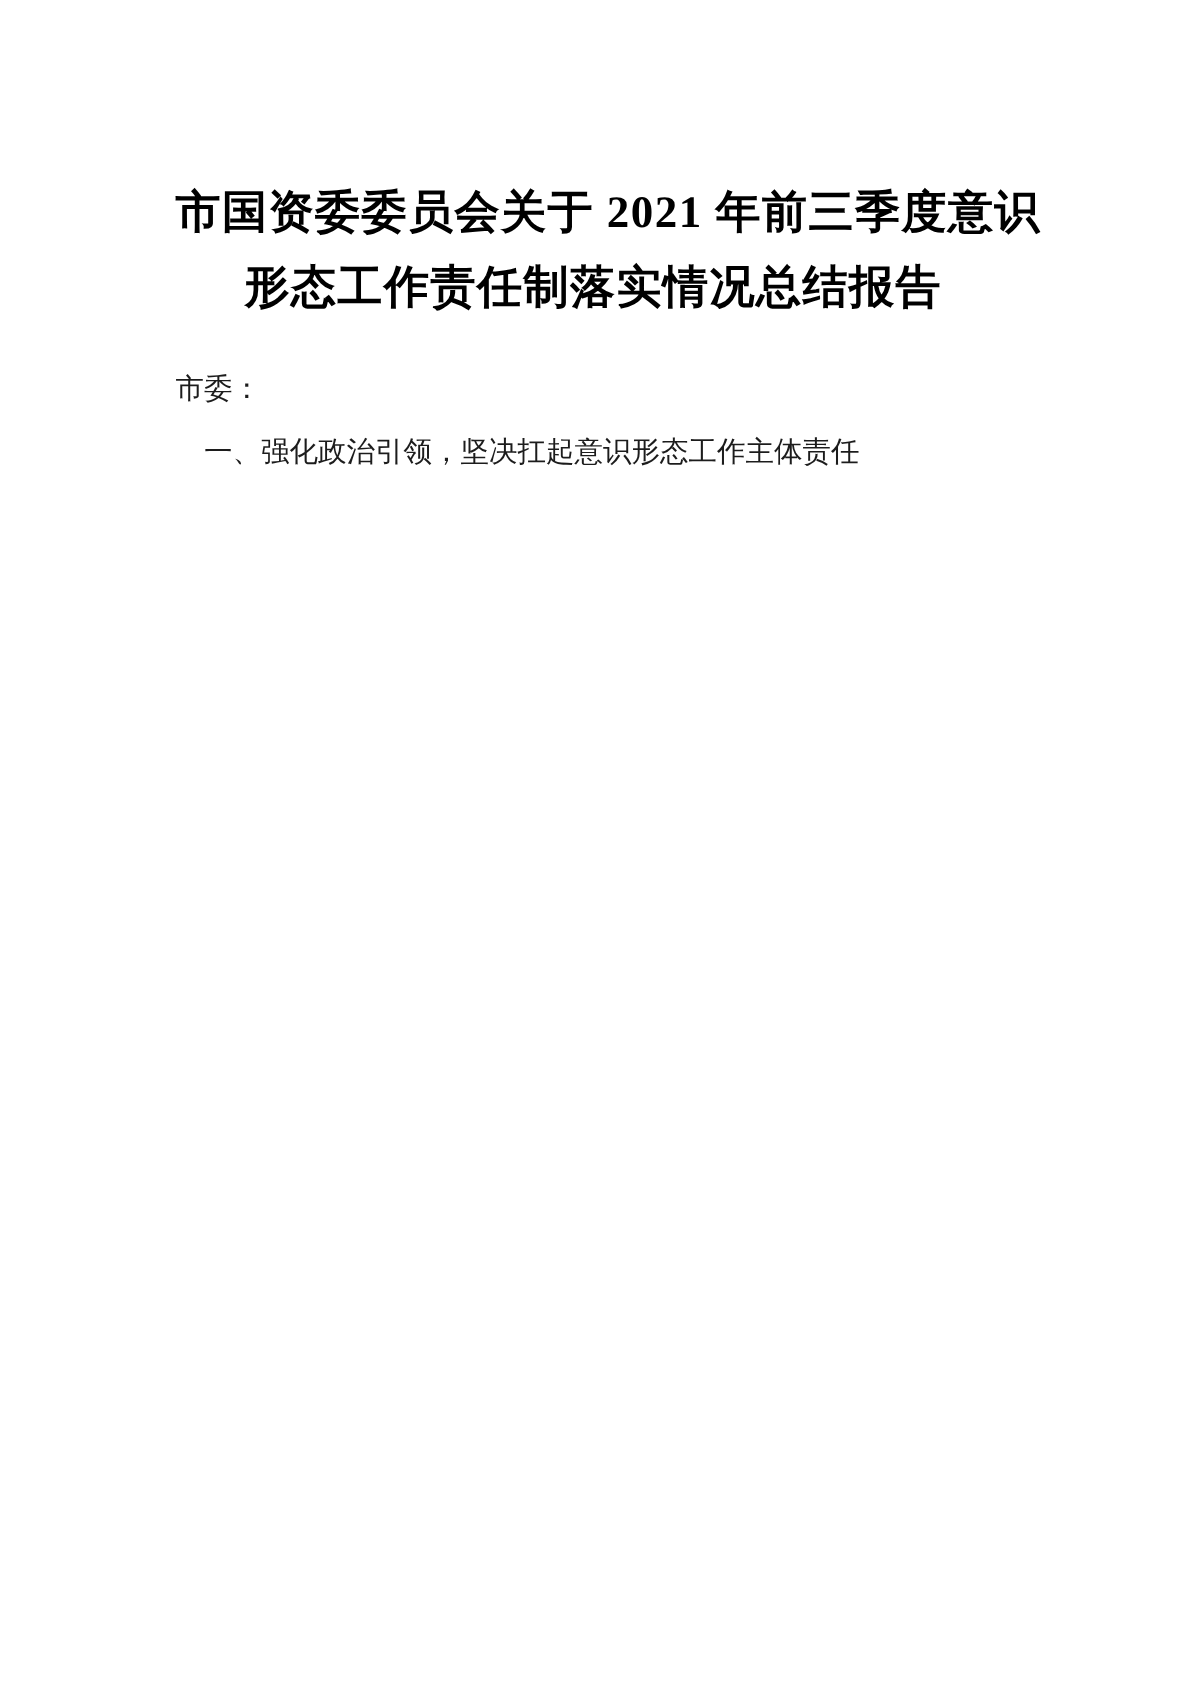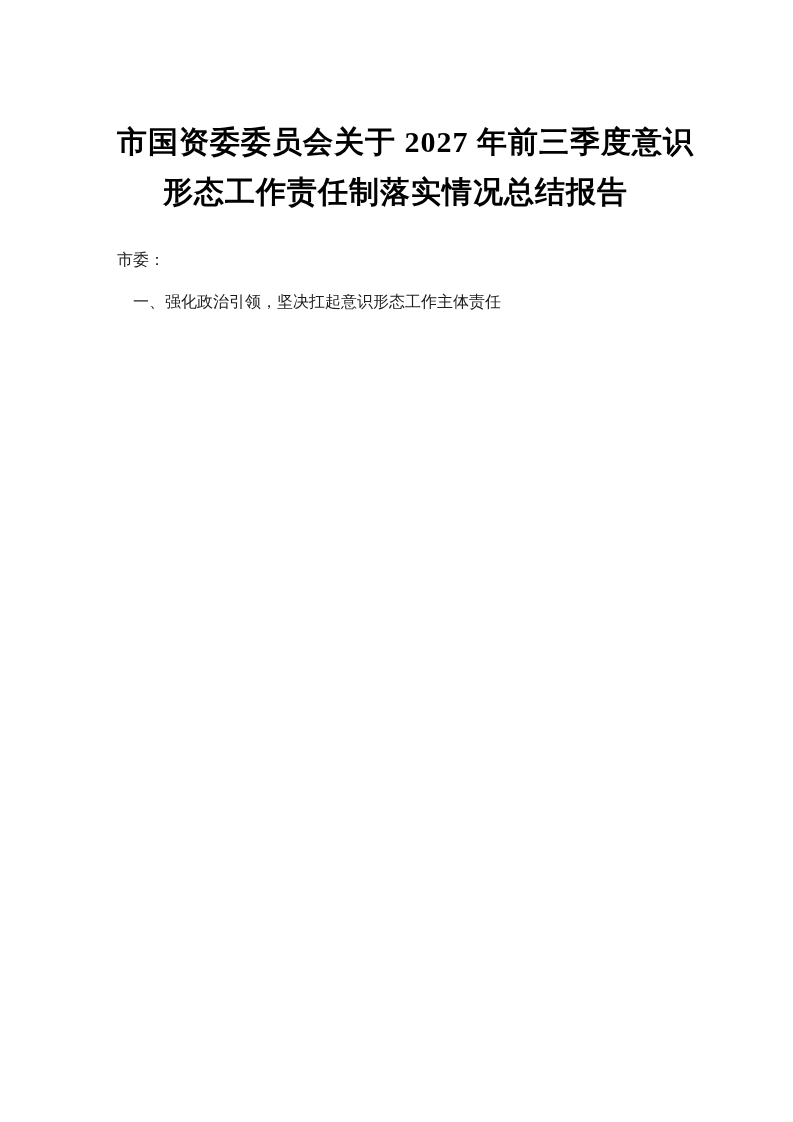--- a/index.html
+++ b/index.html
@@ -30,42 +30,42 @@
     text-align: center;
     color: #000000;
     letter-spacing: 1px;
   }
   .title-line {
     display: block;
     white-space: nowrap;
   }
   .doc-body {
     margin-top: 22px;
-    font-size: 16px;
+    font-size: 19px;
     line-height: 41.7px;
     color: #1c1c1c;
     text-align: justify;
     text-justify: inter-character;
   }
   .doc-body p {
     margin: 0;
     padding: 0;
   }
   .indent {
     text-indent: 1em;
   }
 </style>
 </head>
 <body>
 
 <div class="page">
   <div class="content">
 
     <h1 class="doc-title">
-      <span class="title-line">市国资委委员会关于 2027 年前三季度意识</span>
+      <span class="title-line">市国资委委员会关于 2021 年前三季度意识</span>
       <span class="title-line">形态工作责任制落实情况总结报告</span>
     </h1>
 
     <div class="doc-body">
       <p>市委：</p>
 
 
       <p class="indent">一、强化政治引领，坚决扛起意识形态工作主体责任</p>
 
     </div>

